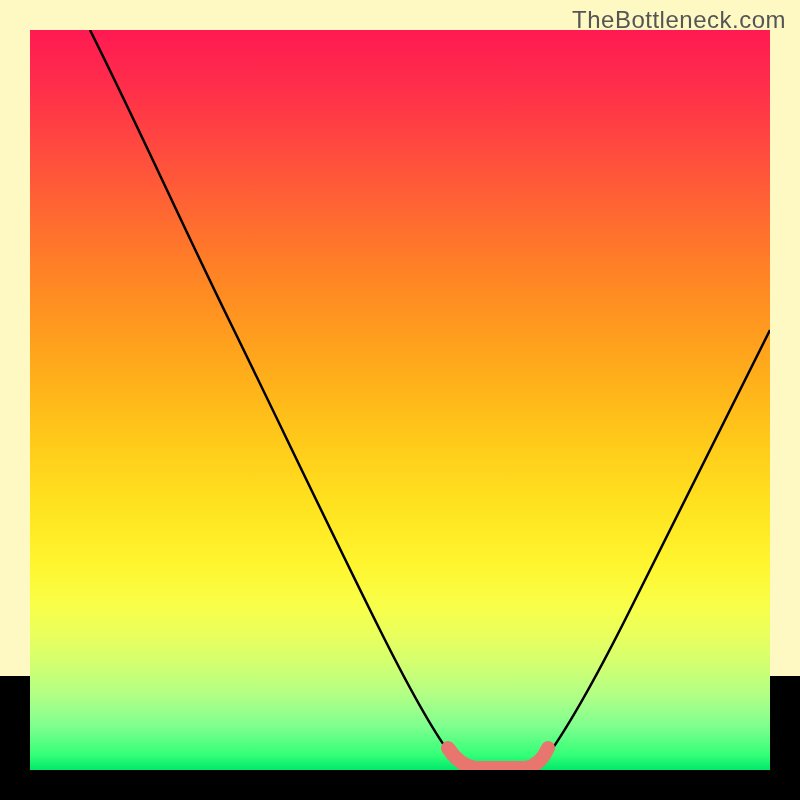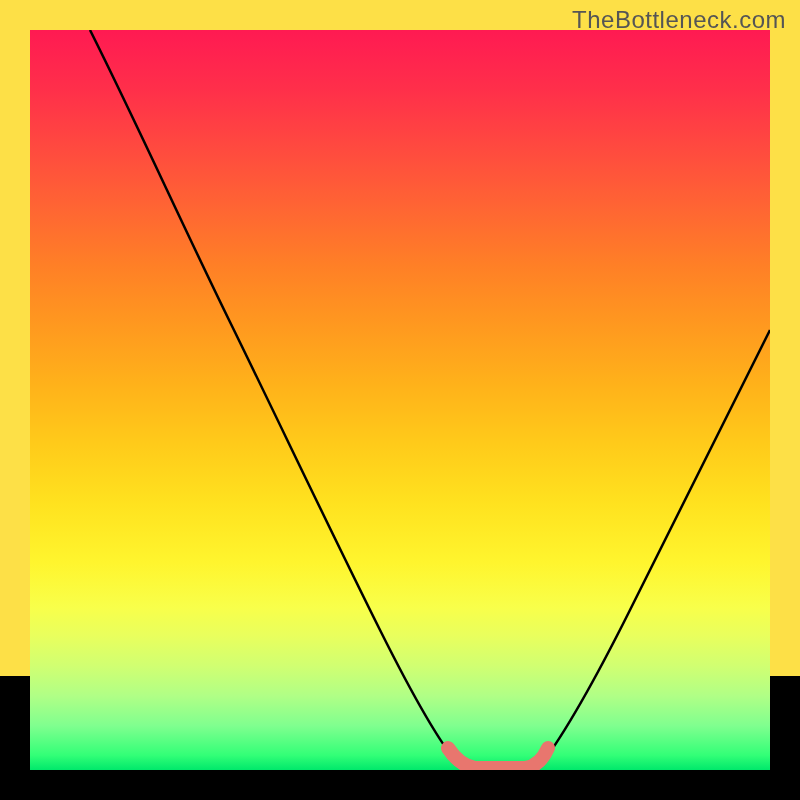--- a/index.html
+++ b/index.html
@@ -8,21 +8,21 @@
     width: 800px;
     height: 800px;
     background: #000;
     font-family: Arial, Helvetica, sans-serif;
     overflow: hidden;
   }
   .frame {
     position: relative;
     width: 800px;
     height: 676px;
-    background: #fde047;
+    background: #fef9c3;
   }
   .watermark {
     position: absolute;
     top: 6px;
     right: 14px;
     color: #555;
     font-size: 24px;
     font-weight: 500;
     letter-spacing: 0.5px;
     user-select: none;

